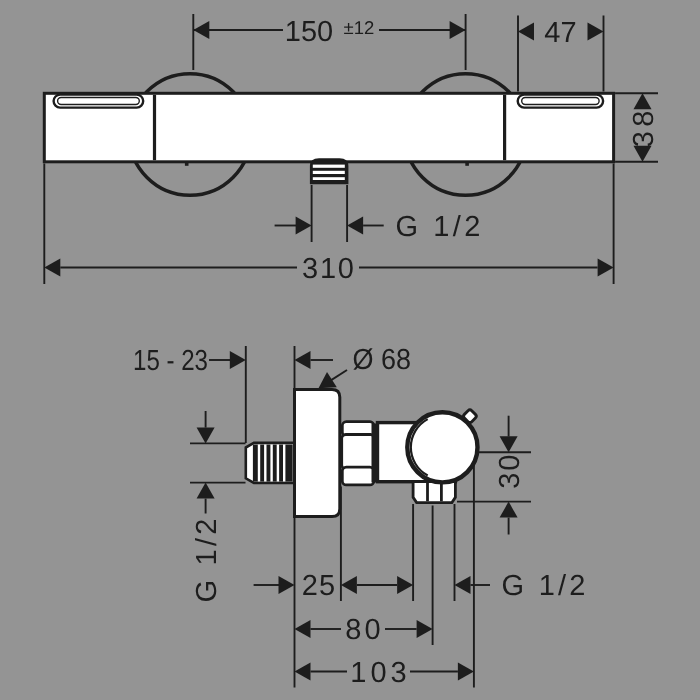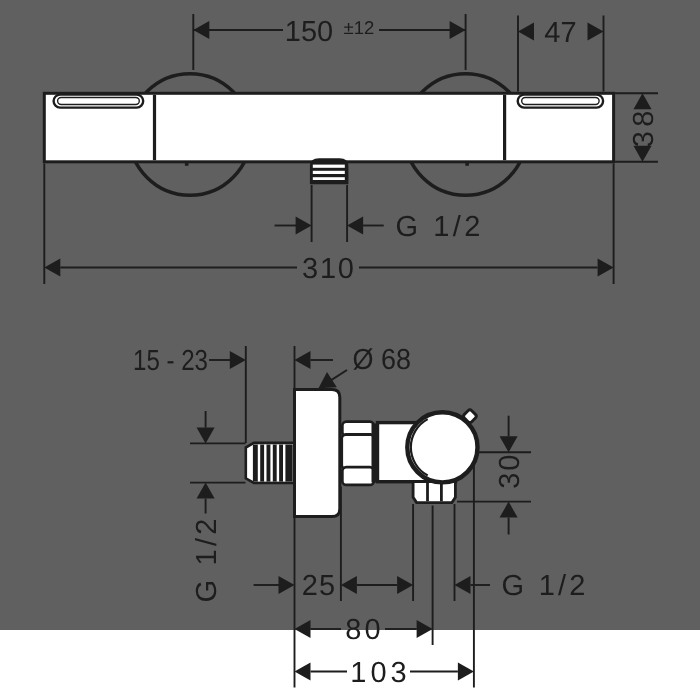--- a/index.html
+++ b/index.html
@@ -6,22 +6,22 @@
     margin: 0;
     padding: 0;
     background: #ffffff;
     width: 700px;
     height: 700px;
     overflow: hidden;
   }
   .drawing-stage {
     position: relative;
     width: 700px;
-    height: 630px;
-    background: #0f766e;
+    height: 700px;
+    background: #14b8a6;
     filter: grayscale(1);
   }
   svg { display: block; }
   .outline   { fill: #ffffff; stroke: #1d1d1b; }
   .stroke-only { fill: none; stroke: #1d1d1b; }
   .solid     { fill: #1d1d1b; stroke: none; }
   .white-solid { fill: #ffffff; stroke: none; }
   .dimline   { fill: none; stroke: #1d1d1b; stroke-width: 1.9; }
   .arrow     { fill: #1d1d1b; stroke: none; }
   .dim-text {

